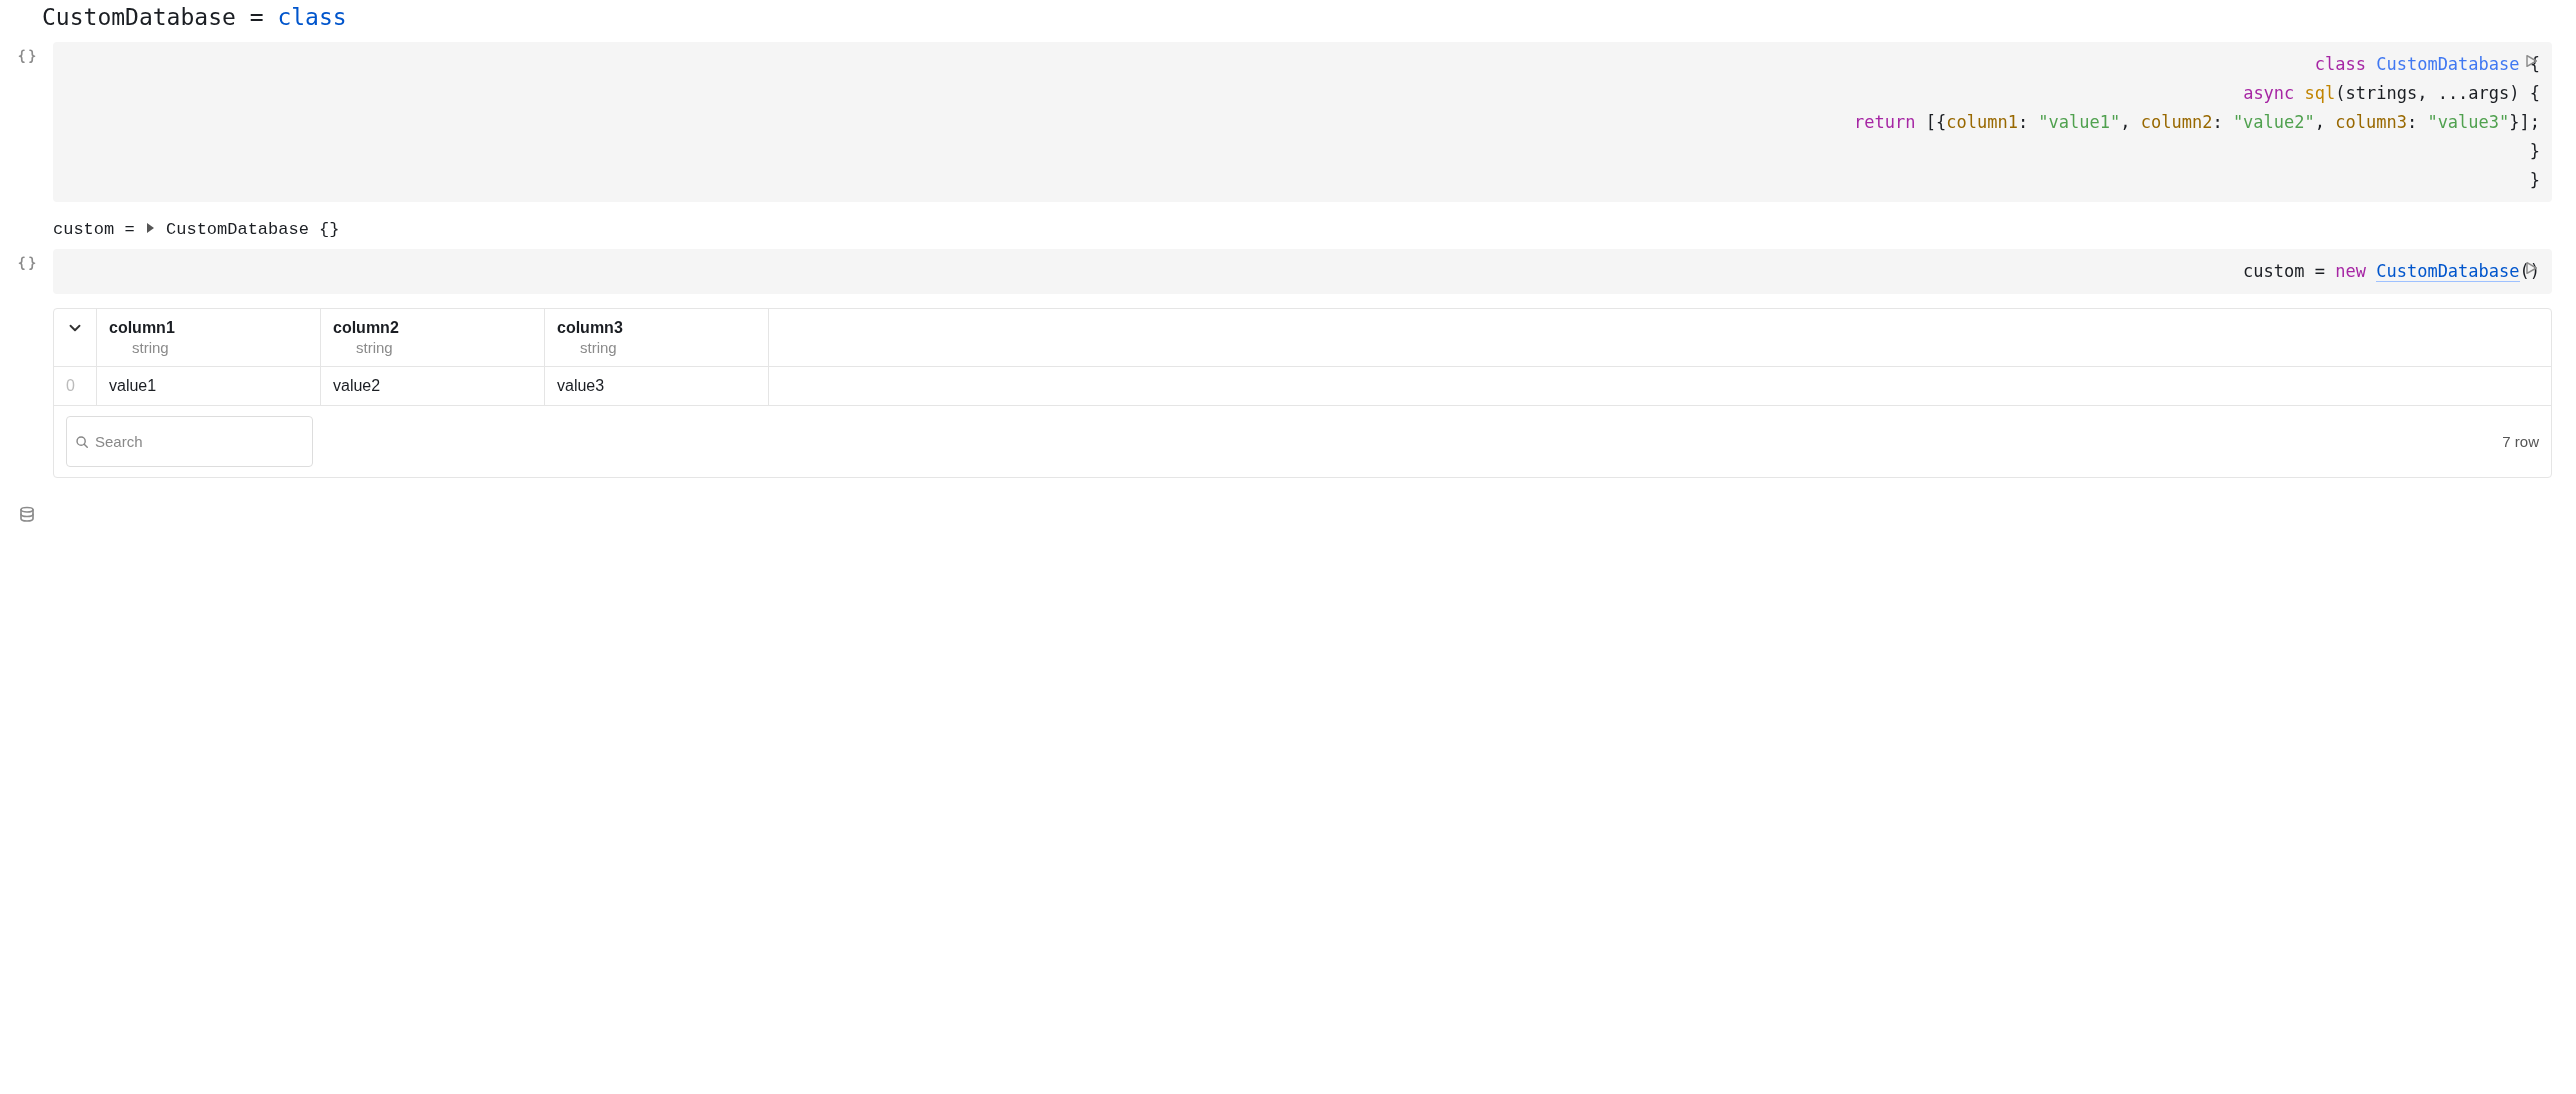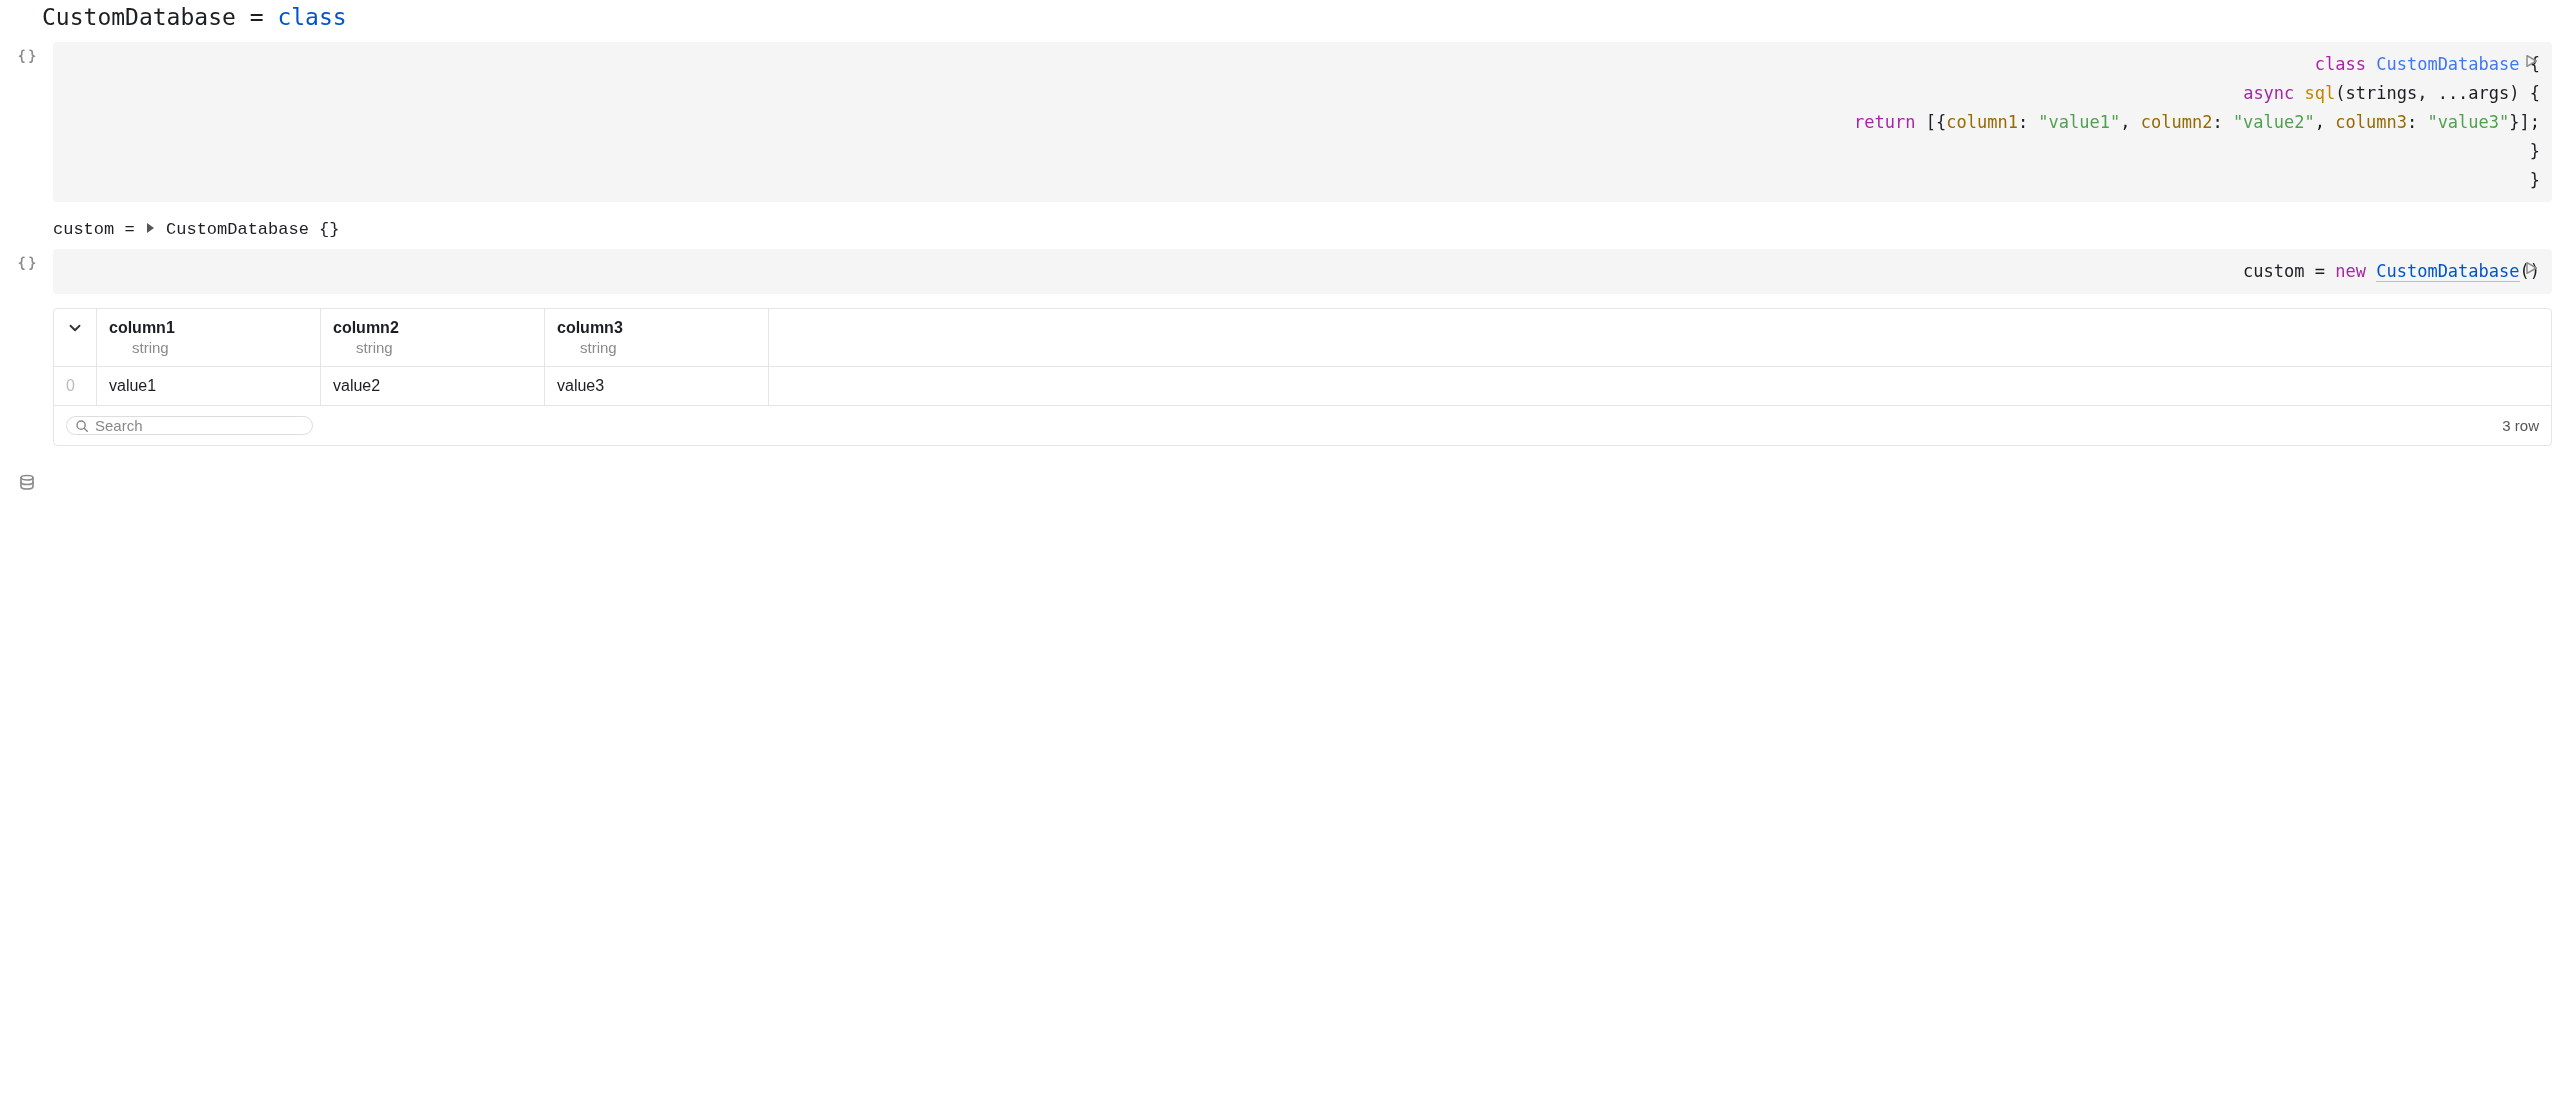--- a/index.html
+++ b/index.html
@@ -118,22 +118,22 @@
   align-items: center;
   justify-content: space-between;
   border-top: 1px solid #e5e5e5;
   padding: 10px 12px;
 }
 .search-box {
   display: flex;
   align-items: center;
   gap: 6px;
   border: 1px solid #ddd;
-  border-radius: 10px;
-  padding: 0 8px;
+  border-radius: 4px;
+  padding: 16px 8px;
   width: 247px;
   color: #888;
   font-size: 15px;
 }
 .search-box input {
   border: none;
   outline: none;
   font-size: 15px;
   flex: 1;
   background: transparent;
@@ -258,21 +258,21 @@
     </tbody>
   </table>
   <div class="table-footer">
     <div class="search-box">
       <svg width="14" height="14" viewBox="0 0 24 24" fill="none" stroke="currentColor" stroke-width="2.5" stroke-linecap="round">
           <circle cx="10.5" cy="10.5" r="7"></circle>
           <line x1="21" y1="21" x2="15.8" y2="15.8"></line>
         </svg>
       <input type="text" placeholder="Search" style="">
     </div>
-    <div class="row-count">3 row</div>
+    <div class="row-count">7 row</div>
   </div>
 </div>
 
 <div class="sql-cell cell-row">
   <div class="gutter" style="padding-top:10px;">
     <svg width="18" height="18" viewBox="0 0 24 24" fill="none" stroke="currentColor" stroke-width="2.2" stroke-linecap="round" stroke-linejoin="round">
         <ellipse cx="12" cy="5" rx="8" ry="3"></ellipse>
         <path d="M4 5v6c0 1.7 3.6 3 8 3s8-1.3 8-3V5"></path>
         <path d="M4 11v6c0 1.7 3.6 3 8 3s8-1.3 8-3v-6"></path>
       </svg>

